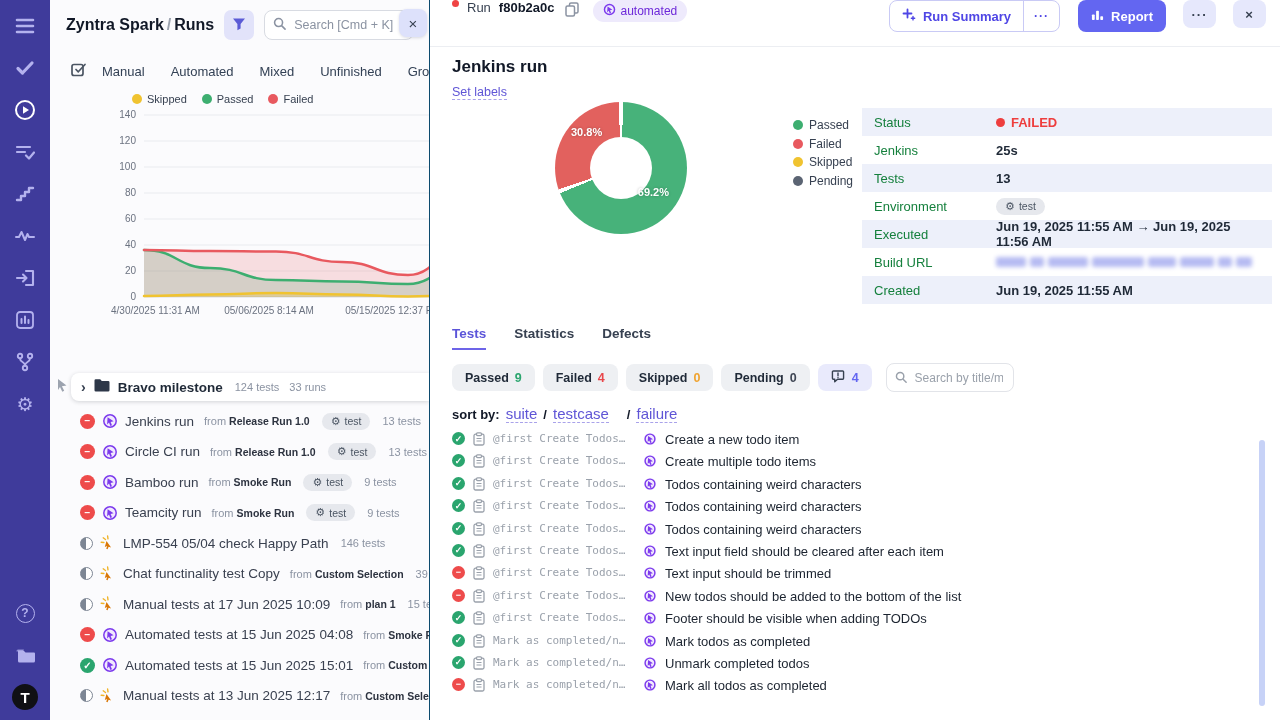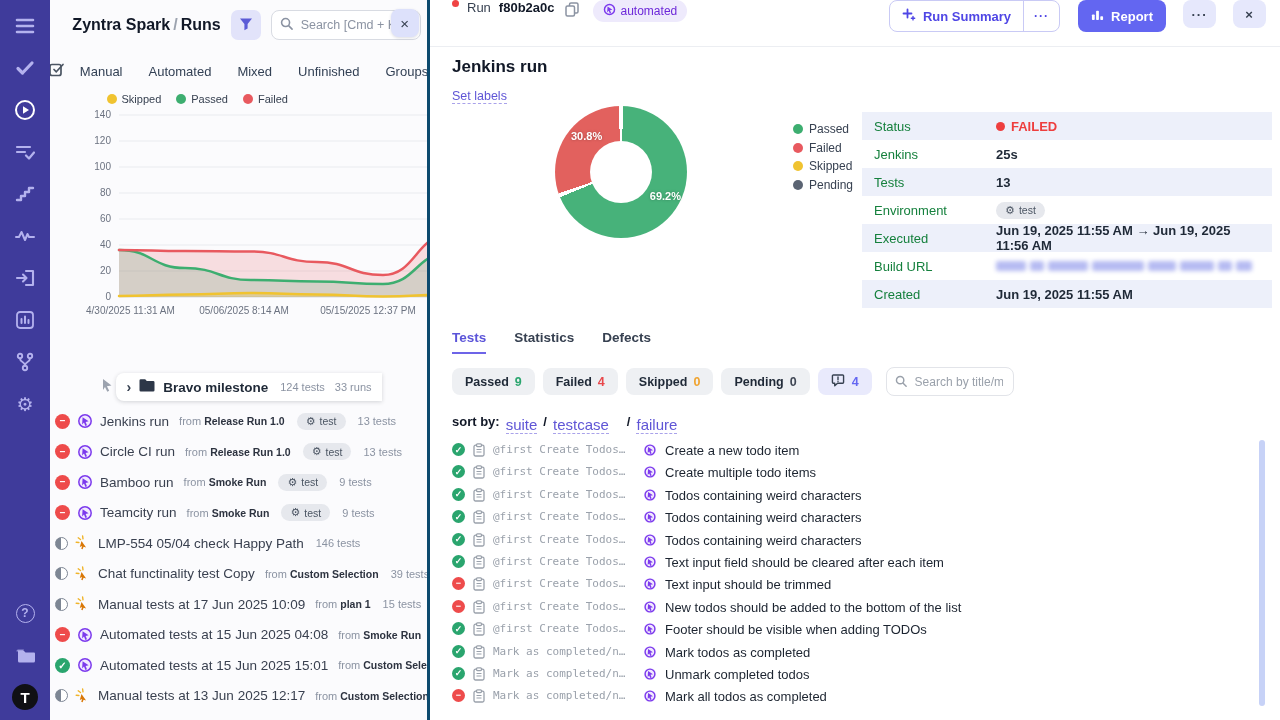--- a/index.html
+++ b/index.html
@@ -15,22 +15,22 @@
   .sb-btn.active { color:#ffffff; }
   .sb-btn svg { display:block; }
   .sb-spacer { flex:1; }
   .logo-circle { width:26px; height:26px; border-radius:50%; background:#101014; color:#fff;
     display:flex; align-items:center; justify-content:center; font-weight:800; font-size:15px; }
   .gear-glyph { font-family:"DejaVu Sans", sans-serif; font-size:19px; line-height:1; }
   .help-glyph { width:19px; height:19px; border:1.6px solid currentColor; border-radius:50%;
     font-size:12px; font-weight:700; display:flex; align-items:center; justify-content:center; }
 
   
-  .left-panel { width:380px; flex:none; background:#fbfbfd; border-right:3px solid #0c4a6e;
-    display:flex; flex-direction:column; position:relative; overflow:hidden;align-items:center; }
+  .left-panel { width:380px; flex:none; background:#fbfbfd; border-right:1px solid #0c4a6e;
+    display:flex; flex-direction:column; position:relative; overflow:hidden; }
   .lp-header { display:flex; align-items:center; gap:10px; padding:10px 0 8px 16px; position:relative; }
   .breadcrumb { font-size:16px; font-weight:700; color:#111827; white-space:nowrap; }
   .breadcrumb .sep { color:#9ca3af; padding:0 3px; font-weight:600; }
   .filter-btn { width:30px; height:30px; border-radius:7px; border:none; background:#e2e3fa;
     display:flex; align-items:center; justify-content:center; cursor:pointer; flex:none; }
   .search-box { width:150px; height:30px; border:1px solid #d8dbe2; border-radius:8px; background:#fff;
     display:flex; align-items:center; gap:6px; padding:0 8px; flex:none; }
   .search-box input { border:none; outline:none; width:100%; font-size:12.5px; color:#374151; background:transparent; }
   .search-box input::placeholder { color:#8b93a2; }
   .close-panel-btn { position:absolute; right:2px; top:9px; width:28px; height:28px; border:none;
@@ -90,31 +90,31 @@
     font-size:13px; font-weight:600; cursor:pointer; }
   .btn-summary .more { border-left:1px solid #c9caf5; padding:0 10px; color:#4f46e5; display:flex;
     align-items:center; font-weight:700; letter-spacing:1px; cursor:pointer; font-size:12px; }
   .btn-report { display:flex; align-items:center; gap:7px; height:32px; padding:0 13px; margin-left:10px;
     background:#6366f1; color:#fff; border:none; border-radius:8px; font-size:13px; font-weight:600; cursor:pointer; }
   .pill-btn { min-width:33px; height:28px; border:none; border-radius:8px; background:#e6e8fc; color:#374151;
     margin-left:9px; font-size:13px; font-weight:700; letter-spacing:1px; cursor:pointer; line-height:1; }
 
   .run-body { flex:1; padding:10px 0 0 22px; overflow:hidden; }
   .run-title { font-size:17px; font-weight:700; color:#111827; margin:0 0 5px; }
-  .dashed-link { font-size:12.5px; color:#5f55d6; border-bottom:1px dashed #a9a2ea; display:inline-block; cursor:pointer;margin-top:7px; }
+  .dashed-link { font-size:12.5px; color:#5f55d6; border-bottom:1px dashed #a9a2ea; display:inline-block; cursor:pointer; }
 
   .summary-row { display:flex; align-items:flex-start; margin-top:2px; }
   .donut-wrap { width:132px; height:132px; position:relative; margin-left:103px; flex:none; }
   .donut { width:132px; height:132px; border-radius:50%;
     background:conic-gradient(from 0deg, #ffffff 0deg 2deg, #47b27a 2deg 247.5deg, #ffffff 247.5deg 251deg, #e2615e 251deg 358deg, #ffffff 358deg 360deg); }
   .donut::after { content:""; position:absolute; inset:35px; border-radius:50%; background:#fff; }
   .donut-label { position:absolute; z-index:2; color:#fff; font-size:11px; font-weight:700;
     text-shadow:0 0 3px rgba(0,0,0,.28); }
   .dl-failed { left:16px; top:24px; }
-  .dl-passed { right:6px; bottom:36px; }
+  .dl-passed { right:18px; bottom:36px; }
   .donut-legend { margin-left:106px; padding-top:16px; display:flex; flex-direction:column; gap:4.5px; flex:none; }
   .dleg-item { display:flex; align-items:center; gap:6px; font-size:12px; color:#374151; }
   .dleg-dot { width:10px; height:10px; border-radius:50%; flex:none; }
 
   .details-table { width:410px; margin-left:auto; margin-right:8px; margin-top:6px; }
   .d-row { display:flex; align-items:center; height:28px; padding:0 12px; }
   .d-row:nth-child(odd) { background:#edf0fa; }
   .d-label { width:122px; flex:none; font-size:13px; color:#15803d; }
   .d-value { font-size:13px; font-weight:600; color:#1f2937; display:flex; align-items:center; gap:6px; }
   .status-failed { color:#ee3e3e; font-weight:700; font-size:13px; display:flex; align-items:center; gap:6px; }

